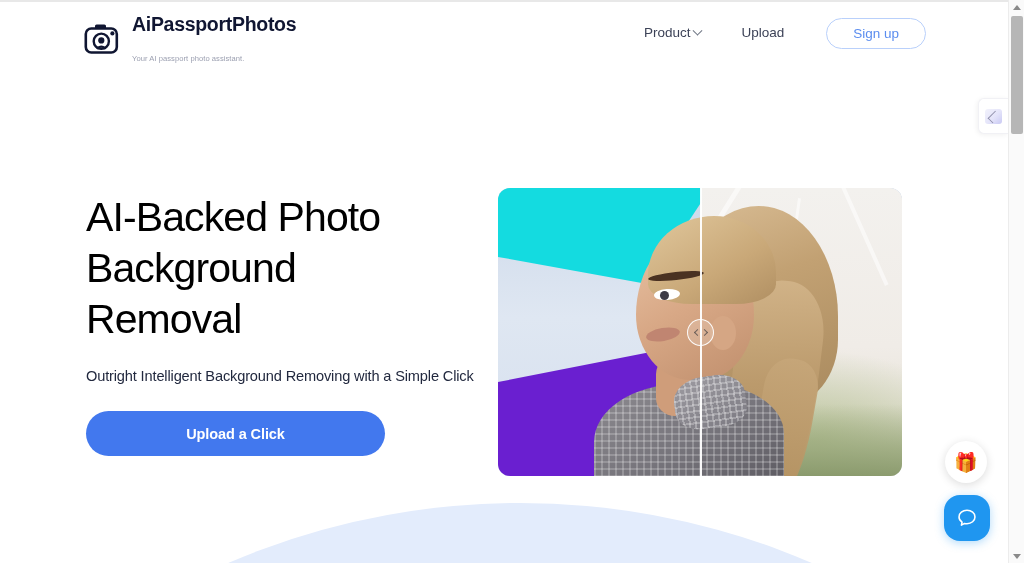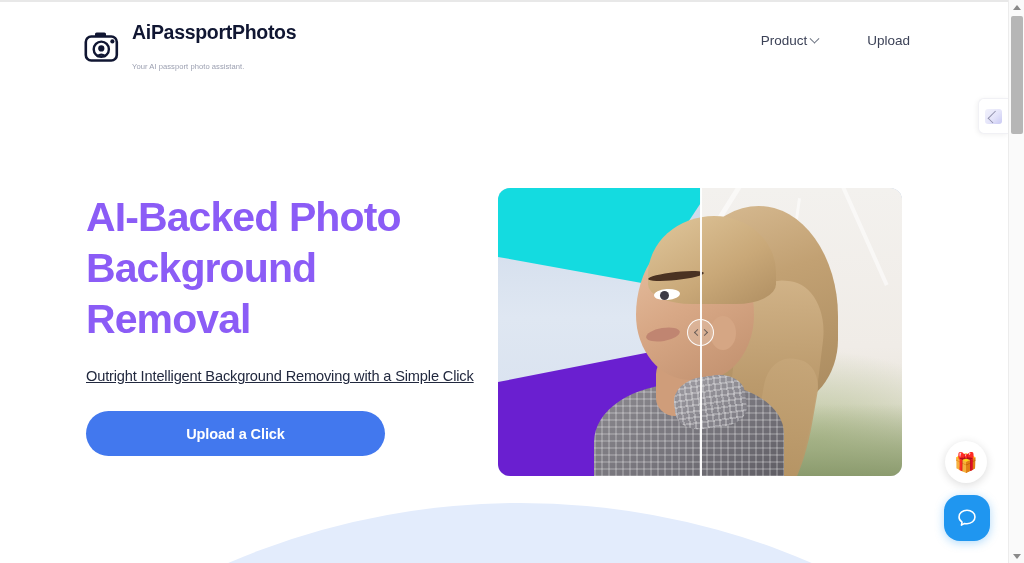--- a/index.html
+++ b/index.html
@@ -34,21 +34,21 @@
     top: 2px; left: 0;
     width: 1008px;
     height: 561px;
     background: #ffffff;
     overflow: hidden;
   }
 
   
   .header {
     position: absolute;
-    top: 8px; left: 0;
+    top: 0; left: 0;
     width: 1008px;
     height: 58px;
     display: flex;
     align-items: center;
   }
 
   .brand {
     position: absolute;
     left: 84px;
     top: 12px;
@@ -81,21 +81,21 @@
     line-height: 11px;
     margin-top: 18px;
   }
 
   .nav {
     position: absolute;
     right: 82px;
     top: 14px;
     display: flex;
     align-items: center;
-    gap: 17px;
+    gap: 8px;
   }
 
   .nav-link {
     font-size: 13.5px;
     color: #3c4257;
     text-decoration: none;
     padding: 0 16px;
     line-height: 34px;
     display: inline-flex;
     align-items: center;
@@ -132,33 +132,32 @@
   .hero-left {
     position: absolute;
     left: 86px;
     top: 190px;
     width: 400px;
   }
 
   .hero-title {
     font-size: 41px;
     line-height: 51px;
-    font-weight: bold;
-    color: #8b5cf6;
+    font-weight: normal;
+    color: #000000;
     letter-spacing: -0.9px;
     white-space: pre-line;
   }
 
   .hero-sub {
     margin-top: 21px;
     font-size: 14.6px;
     color: #22293f;
     letter-spacing: -0.15px;
     line-height: 20px;
-    text-decoration: underline;
   }
 
   .upload-btn {
     margin-top: 25px;
     width: 299px;
     height: 45px;
     border: none;
     border-radius: 999px;
     background: #4278ee;
     color: #ffffff;
@@ -512,20 +511,21 @@
           <span class="brand-tagline">Your AI passport photo assistant.</span>
         </span>
       </a>
 
       <nav class="nav">
         <a class="nav-link">
           <span>Product</span>
           <i class="chev"></i>
         </a>
         <a class="nav-link">Upload</a>
+        <button class="signup-btn">Sign up</button>
       </nav>
 
     </div>
 
     <div class="hero-left">
       <h1 class="hero-title">AI-Backed Photo
 Background
 Removal</h1>
       <p class="hero-sub">Outright Intelligent Background Removing with a Simple Click</p>
       <button class="upload-btn">Upload a Click</button>

